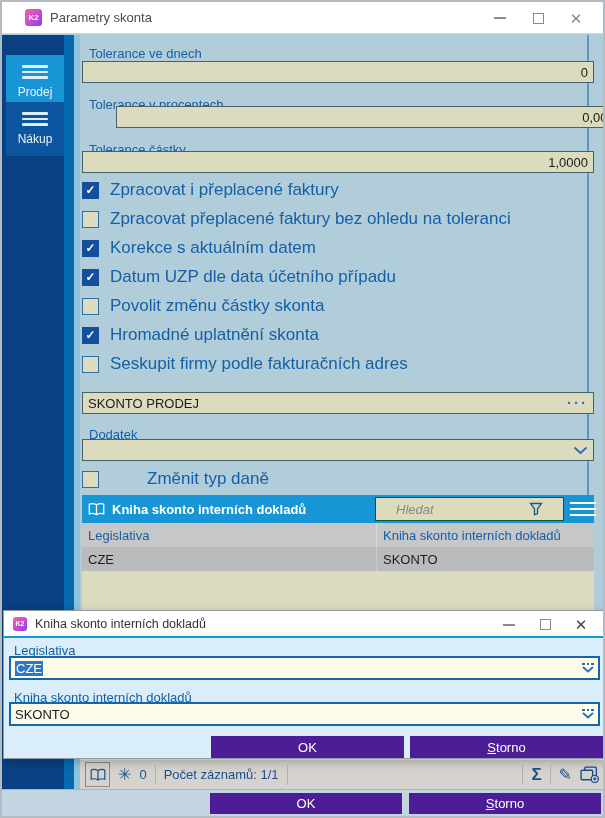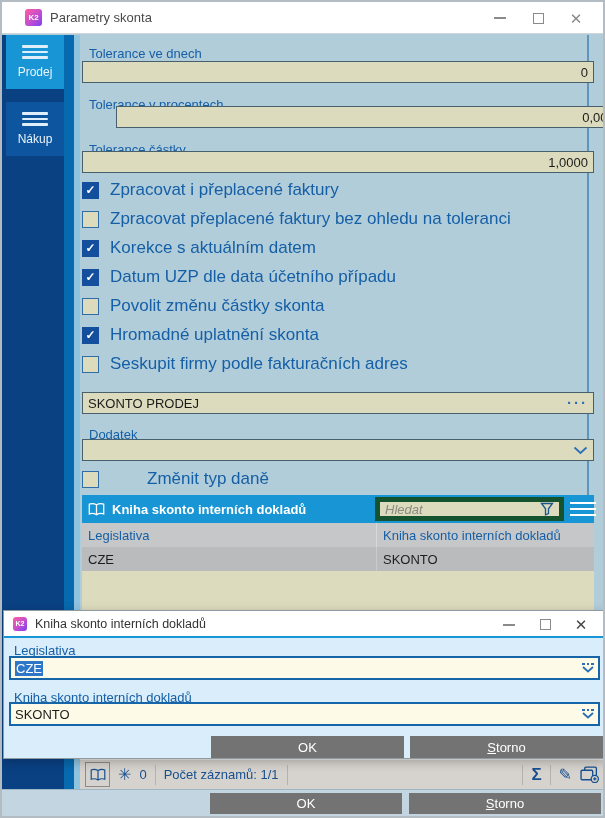--- a/index.html
+++ b/index.html
@@ -70,21 +70,21 @@
   .cbrow.checked .cbbox::before{ content:"✓"; }
 
   
   .grid{ position:absolute; left:2px; top:460px; width:512px; }
   .grid-header{
     height:28px; background:#1795d4; color:#fff; display:flex; align-items:center; padding:0 6px;
   }
   .grid-header .gtitle{ font-size:13px; font-weight:bold; margin-left:7px; white-space:nowrap; }
   .searchbox{
     position:absolute; left:293px; top:2px; width:189px; height:24px;
-    background:#dcdbbd; border:5px solid #14532d; display:flex; align-items:center; padding:0 5px;
+    background:#dcdbbd; border:1px solid #14532d; display:flex; align-items:center; padding:0 20px;
   }
   .searchbox input{
     flex:1; min-width:0; border:none; outline:none; background:transparent;
     font-family:"Liberation Sans",sans-serif; font-size:13px; font-style:italic; color:#555;
   }
   .searchbox input::placeholder{ color:#8a8a80; font-style:italic; }
   .grid-menu{ position:absolute; left:488px; top:4px; width:26px; height:20px; display:flex; flex-direction:column; justify-content:center; gap:3.5px; cursor:pointer; }
   .grid-menu i{ display:block; height:2.5px; background:#fff; }
   .grid-cols{ height:24px; background:#c6c7c8; display:flex; font-size:13px; color:#155fa6; }
   .grid-cols .col, .grid-row .col{ display:flex; align-items:center; padding:0 6px; }
@@ -112,21 +112,21 @@
     position:absolute; left:6px; width:589px; height:22px;
     background:#fdfbe7; border:1px solid #1565a8; outline:1px solid #1565a8;
     font-size:13px; color:#1b1b1b; display:flex; align-items:center; padding:0 4px;
   }
   .dinput .sel{ background:#2e77c8; color:#fff; padding:0 1px; }
   .lookup-icon{ margin-left:auto; display:flex; flex-direction:column; align-items:center; gap:1px; cursor:pointer; }
   .lookup-icon .ldots{ display:flex; gap:2px; }
   .lookup-icon .ldots i{ width:2.5px; height:2.5px; background:#2a6fb8; display:block; }
 
   .btn{
-    position:absolute; height:22px; background:#737373; color:#fff; font-size:13px;
+    position:absolute; height:22px; background:#4c1d95; color:#fff; font-size:13px;
     display:flex; align-items:center; justify-content:center; cursor:pointer; border:none;
     font-family:"Liberation Sans",sans-serif;
   }
   .btn u{ text-decoration:underline; }
 
   
   .statusbar{
     position:absolute; left:78px; top:757px; width:527px; height:30px;
     background:#d6d3ce; border-top:1px solid #efefec; color:#174f8f;
     display:flex; align-items:center; padding:0 8px 0 5px; gap:8px;
@@ -158,21 +158,21 @@
       <div class="win-btn">
           <span class="glyph-max"></span>
         </div>
       <div class="win-btn">
           <span class="glyph-close">✕</span>
         </div>
     </div>
   </div>
 
   <div class="sidebar">
-    <div class="side-tab active" style="top:0;">
+    <div class="side-tab active" style="top:20px;">
       <span class="hamburger">
           <i></i>
           <i></i>
           <i></i>
         </span>
       <span>Prodej</span>
     </div>
     <div class="side-tab inactive" style="top:67px;">
       <span class="hamburger">
           <i></i>

